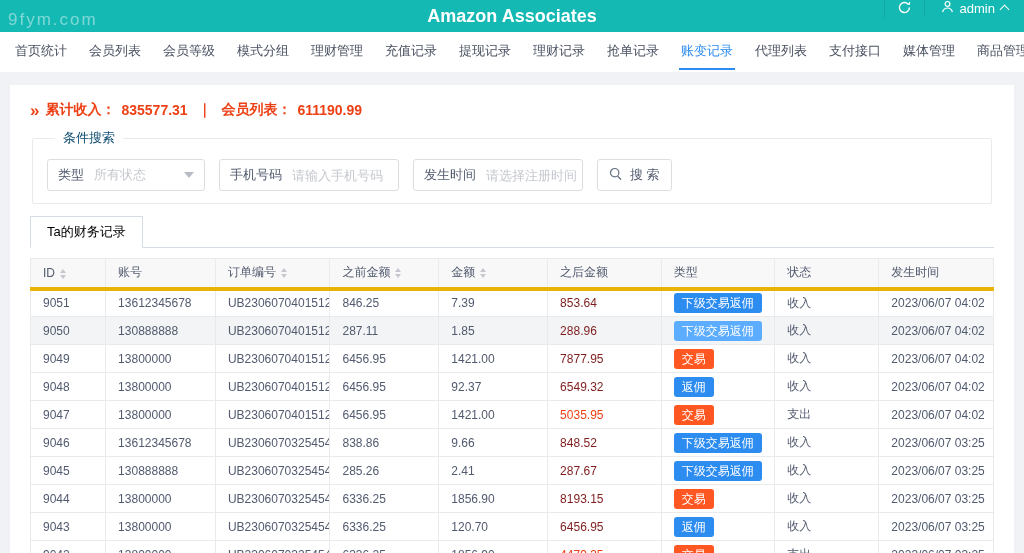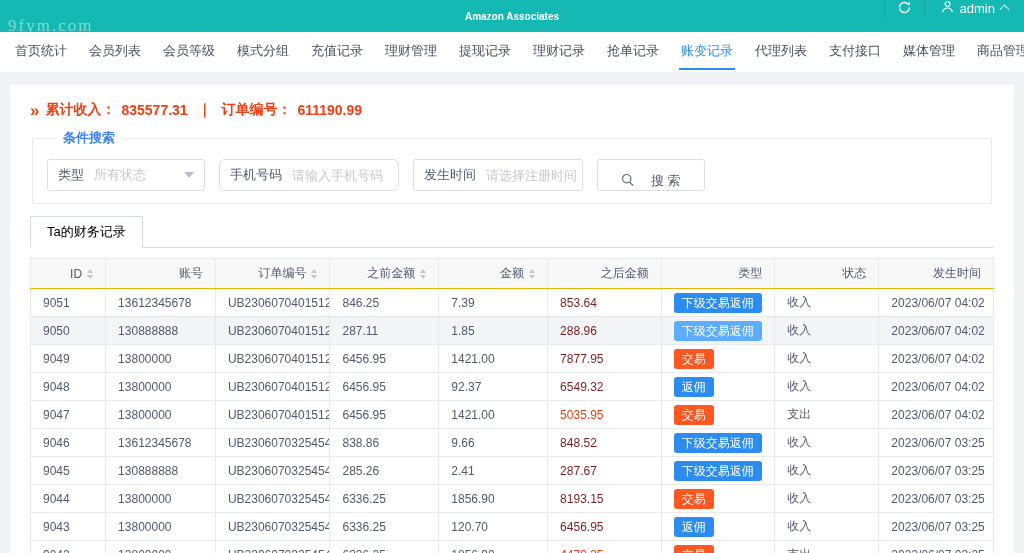--- a/index.html
+++ b/index.html
@@ -4,58 +4,58 @@
 <style>
   * { box-sizing: border-box; }
   html,body { margin:0; padding:0; }
   body {
     width:1024px; height:553px; overflow:hidden;
     background:#f0f2f5;
     font-family:"Liberation Sans","DejaVu Sans",sans-serif;
   }
   
   .header { height:32px; background:#14b9b4; position:relative; display:flex; align-items:center; color:#fff; }
-  .watermark { position:absolute; left:8px; top:16px; font-family:Liberation Serif, serif; font-size:17px; letter-spacing:2px; color:rgba(255,255,255,0.45); }
-  .header-title { position:absolute; left:50%; transform:translateX(-50%); font-size:10px; font-weight:600; white-space:nowrap; }
+  .watermark { position:absolute; left:8px; top:10px; font-family:Liberation Sans, sans-serif; font-size:17px; letter-spacing:2px; color:rgba(255,255,255,0.45); }
+  .header-title { position:absolute; left:50%; transform:translateX(-50%); font-size:18px; font-weight:600; white-space:nowrap; }
   .header-right { margin-left:auto; display:flex; align-items:flex-start; height:100%; }
   .header-btn { width:40px; display:flex; align-items:center; justify-content:center; border-left:1px solid rgba(0,0,0,0.08); cursor:pointer; }
   .header-user { display:flex; align-items:center; gap:6px; padding:0 16px; border-left:1px solid rgba(0,0,0,0.08); font-size:13px; cursor:pointer; }
   .caret-up { width:7px; height:7px; border-left:1.5px solid #fff; border-top:1.5px solid #fff; transform:rotate(45deg); margin-top:3px; }
   
   .nav { background:#fff; height:40px; display:flex; align-items:center; padding:0 4px; white-space:nowrap; }
   .nav-item { padding:0 6px; margin:0 3px; font-size:13px; color:#495060; cursor:pointer; height:100%; display:flex; align-items:center; }
   .nav-item .nav-label { padding:8px 2px; border-bottom:2px solid transparent; }
   .nav-item.active .nav-label { color:#2d8cf0; border-bottom-color:#2d8cf0; }
   
   .content { margin:13px 10px 0; background:#fff; height:468px; padding:12px 20px 0; overflow:hidden; }
   .summary { display:flex; align-items:center; gap:6px; color:#ed4014; font-size:14px; font-weight:bold; margin-top:4px; }
   .summary .chev { font-size:17px; line-height:1; }
   .summary .sep { margin:0 4px; }
   
   .search-fieldset { margin-top:10px; border:1px solid #e8eaec; border-radius:2px; padding:8px 14px 12px; }
-  .search-fieldset legend { font-size:13px; color:#3b82f6; padding:0 8px; margin-left:8px;font-weight:bold; }
+  .search-fieldset legend { font-size:13px; color:#0c4a6e; padding:0 8px; margin-left:8px; }
   .search-row { display:flex; align-items:center; gap:14px; margin-top:4px; }
   .fgroup { display:flex; align-items:center; height:32px; border:1px solid #dcdee2; border-radius:3px; background:#fff; }
   .fgroup .flabel { padding:0 10px; font-size:13px; color:#515a6e; white-space:nowrap; }
   .fgroup .fvalue { font-size:13px; color:#c5c8ce; flex:1; white-space:nowrap; }
   .fgroup.type { width:158px; cursor:pointer; }
-  .fgroup.phone { width:180px;border-radius:6px; }
+  .fgroup.phone { width:180px; }
   .fgroup.time { width:170px; }
   .fgroup input { border:none; outline:none; flex:1; min-width:0; font-size:13px; color:#515a6e; background:transparent; padding:0; }
   .fgroup input::placeholder { color:#c5c8ce; }
   .caret-down { width:0; height:0; border-left:5px solid transparent; border-right:5px solid transparent; border-top:6px solid #b8bcc4; margin-right:10px; }
-  .search-btn { height:32px; display:flex; align-items:flex-end; gap:16px; padding:0 23px; border:1px solid #dcdee2; border-radius:3px; background:#fff; font-size:13px; color:#515a6e; cursor:pointer; }
+  .search-btn { height:32px; display:flex; align-items:center; gap:7px; padding:0 11px; border:1px solid #dcdee2; border-radius:3px; background:#fff; font-size:13px; color:#515a6e; cursor:pointer; }
   
   .tabbar { margin-top:12px; position:relative; height:32px; }
   .tabbar::after { content:""; position:absolute; left:0; right:0; bottom:0; height:1px; background:#d7dde4; }
   .tab { position:absolute; left:0; bottom:0; height:32px; line-height:30px; padding:0 16px; background:#fff; border:1px solid #d7dde4; border-bottom:1px solid #fff; z-index:1; font-size:13px; color:#000000; cursor:pointer; }
   
   .table-wrap { margin-top:10px; }
   table { width:100%; border-collapse:collapse; table-layout:fixed; font-size:12px; color:#515a6e; border:1px solid #e8eaec; }
-  th { background:#f8f8f9; height:30px; padding:0 12px; text-align:right; font-weight:normal; border-bottom:1px solid #eab308; border-right:1px solid #e8eaec; white-space:nowrap; overflow:hidden; }
+  th { background:#f8f8f9; height:30px; padding:0 12px; text-align:left; font-weight:normal; border-bottom:4px solid #eab308; border-right:1px solid #e8eaec; white-space:nowrap; overflow:hidden; }
   td { height:28px; padding:0 12px; border-bottom:1px solid #e8eaec; border-right:1px solid #e8eaec; white-space:nowrap; overflow:hidden; }
   th:last-child, td:last-child { border-right:none; }
   tr.hl td { background:#f2f4f5; }
   td.green { color:#7f1d1d; }
   td.red { color:#ed4014; }
   .badge { display:inline-block; padding:4px 8px; border-radius:3px; color:#fff; font-size:12px; line-height:1; cursor:pointer; white-space:nowrap; }
   .badge-primary { background:#2d8cf0; }
   .badge-primary-light { background:#5cadff; }
   .badge-warning { background:#ff5722; }
   .sort { display:inline-flex; flex-direction:column; gap:2px; margin-left:5px; vertical-align:middle; cursor:pointer; }
@@ -98,24 +98,24 @@
     <div class="nav-item">
       <span class="nav-label">会员列表</span>
     </div>
     <div class="nav-item">
       <span class="nav-label">会员等级</span>
     </div>
     <div class="nav-item">
       <span class="nav-label">模式分组</span>
     </div>
     <div class="nav-item">
+      <span class="nav-label">理财管理</span>
+    </div>
+    <div class="nav-item">
       <span class="nav-label">充值记录</span>
-    </div>
-    <div class="nav-item">
-      <span class="nav-label">理财管理</span>
     </div>
     <div class="nav-item">
       <span class="nav-label">提现记录</span>
     </div>
     <div class="nav-item">
       <span class="nav-label">理财记录</span>
     </div>
     <div class="nav-item">
       <span class="nav-label">抢单记录</span>
     </div>
@@ -136,21 +136,21 @@
     </div>
   </div>
 
 <div class="content">
 
   <div class="summary">
     <span class="chev">»</span>
     <span>累计收入：</span>
     <span>835577.31</span>
     <span class="sep">｜</span>
-    <span>订单编号：</span>
+    <span>会员列表：</span>
     <span>611190.99</span>
   </div>
 
   <fieldset class="search-fieldset">
     <legend>条件搜索</legend>
     <div class="search-row">
       <div class="fgroup type">
         <span class="flabel">类型</span>
         <span class="fvalue">所有状态</span>
         <span class="caret-down"></span>

